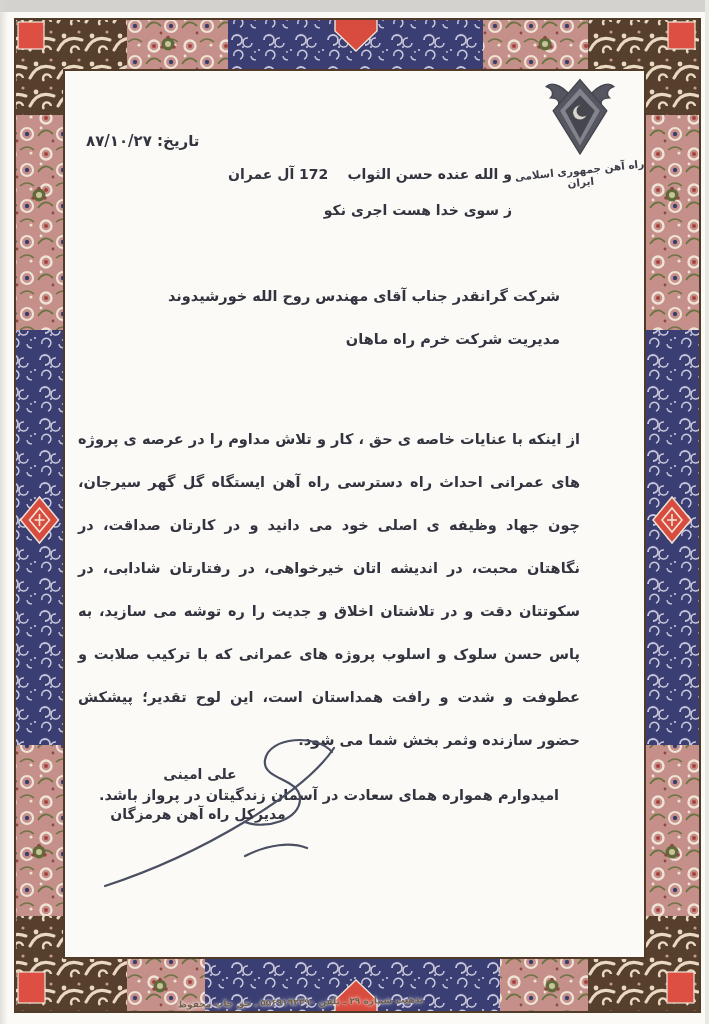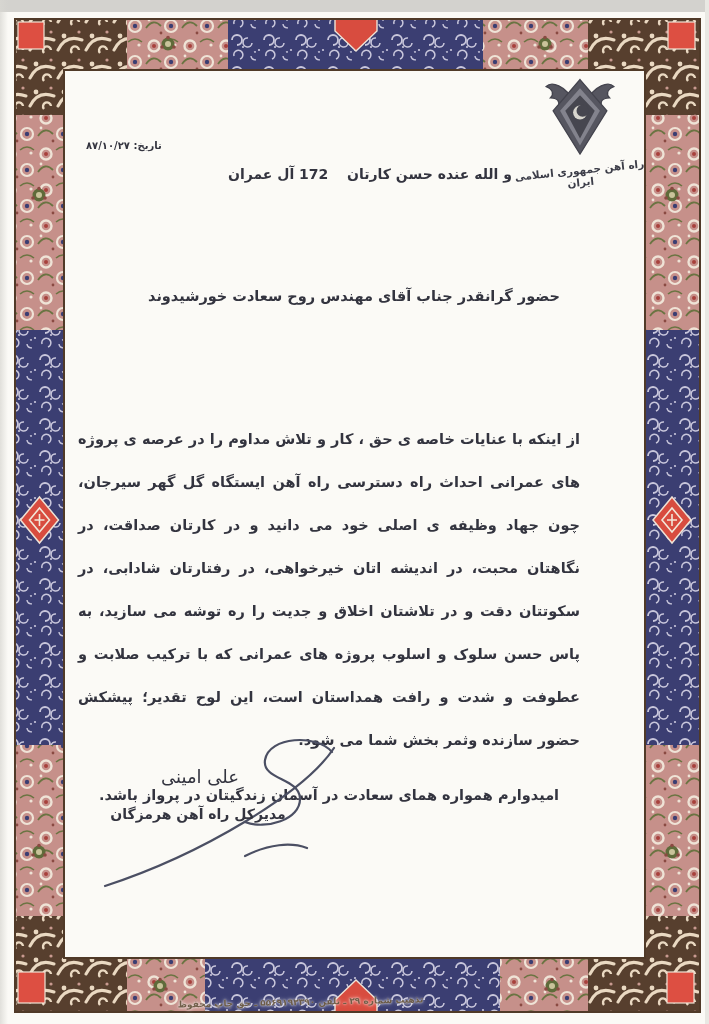--- a/index.html
+++ b/index.html
@@ -13,35 +13,35 @@
   .scan-edge-left{position:absolute;left:0;top:0;width:8px;height:1024px;
     background:linear-gradient(to right,#d8d7d2,rgba(255,255,255,0));opacity:.75;}
   .scan-edge-right{position:absolute;right:0;top:0;width:4px;height:1024px;background:#e9e8e3;}
   .ornate-frame{position:absolute;left:0;top:0;}
   .abs{position:absolute;direction:rtl;unicode-bidi:plaintext;}
   .bold{font-weight:bold;}
   
   .logo-block{left:505px;top:74px;width:150px;text-align:center;direction:rtl;}
   .logo-caption{display:inline-block;font-size:10.5px;font-weight:bold;color:#3d3e49;
     transform:rotate(-6deg);margin-top:2px;letter-spacing:0;}
-  .date-label{left:86px;top:140px;font-size:10px;}
+  .date-label{left:86px;top:132px;font-size:15px;}
   
   .epigraph{left:228px;top:166px;width:284px;direction:rtl;font-size:14px;font-weight:bold;}
   .epigraph-row{display:flex;justify-content:space-between;direction:rtl;}
   .epigraph-row.poem{margin-top:20px;padding-left:2px;}
   
   .recipient{right:149px;top:288px;text-align:right;font-size:14.5px;font-weight:bold;direction:rtl;}
   .recipient .org{margin-top:27px;}
   
   .letter-body{left:78px;top:418px;width:502px;direction:rtl;font-size:14.5px;font-weight:bold;
     line-height:43px;text-align:justify;}
   .letter-body p{margin:0;}
   .letter-body .closing{margin-top:12px;text-align:center;}
   
-  .sig-name{left:138px;top:766px;width:124px;text-align:center;font-size:18px;font-weight:normal;}
+  .sig-name{left:138px;top:766px;width:124px;text-align:center;font-size:14px;font-weight:bold;}
   .sig-title{left:88px;top:806px;width:220px;text-align:center;font-size:14px;font-weight:bold;}
   .sig-scribble{position:absolute;left:85px;top:722px;pointer-events:none;}
   
   .print-note{left:128px;top:997px;width:345px;text-align:center;font-size:9px;font-weight:bold;
     color:#6e5d47;opacity:.95;transform:rotate(-1.2deg);
     text-shadow:0 0 2px rgba(255,255,255,.95),0 0 4px rgba(255,255,255,.8);}
 </style>
 </head>
 <body>
 
@@ -148,29 +148,31 @@
       <circle cx="45" cy="44" r="8" fill="#d8d6ce"></circle>
       <circle cx="48" cy="42" r="7" fill="#46464f"></circle>
     </svg>
     <div class="logo-caption">راه آهن جمهوری اسلامی ایران</div>
   </div>
 
   <div class="abs date-label bold">تاریخ: ۸۷/۱۰/۲۷</div>
 
   <div class="abs epigraph">
     <div class="epigraph-row">
-      <span>و الله عنده حسن کارتان</span>
+      <span>و الله عنده حسن الثواب</span>
       <span>172 آل عمران</span>
     </div>
     <div class="epigraph-row poem">
+      <span>ز سوی خدا هست اجری نکو</span>
     </div>
   </div>
 
   <div class="abs recipient">
-    <div>حضور گرانقدر جناب آقای مهندس روح سعادت خورشیدوند</div>
+    <div>شرکت گرانقدر جناب آقای مهندس روح الله خورشیدوند</div>
+    <div class="org">مدیریت شرکت خرم راه ماهان</div>
   </div>
 
   <div class="abs letter-body">
     <p>از اینکه با عنایات خاصه ی حق ، کار و تلاش مداوم را در عرصه ی پروژه های عمرانی احداث راه دسترسی راه آهن ایستگاه گل گهر سیرجان، چون جهاد وظیفه ی اصلی خود می دانید و در کارتان صداقت، در نگاهتان محبت، در اندیشه اتان خیرخواهی، در رفتارتان شادابی، در سکوتتان دقت و در تلاشتان اخلاق و جدیت را ره توشه می سازید، به پاس حسن سلوک و اسلوب پروژه های عمرانی که با ترکیب صلابت و عطوفت و شدت و رافت همداستان است، این لوح تقدیر؛ پیشکش حضور سازنده وثمر بخش شما می شود.</p>
     <p class="closing">امیدوارم همواره همای سعادت در آسمان زندگیتان در پرواز باشد.</p>
   </div>
 
   <svg class="sig-scribble" width="310" height="180" viewBox="0 0 310 180" aria-hidden="true">
     <g fill="none" stroke="#4b4f63" stroke-width="2.2" stroke-linecap="round">
       <path d="M247 30 C232 12 184 14 180 38 C177 58 214 56 215 76 C216 98 180 108 160 100"></path>

